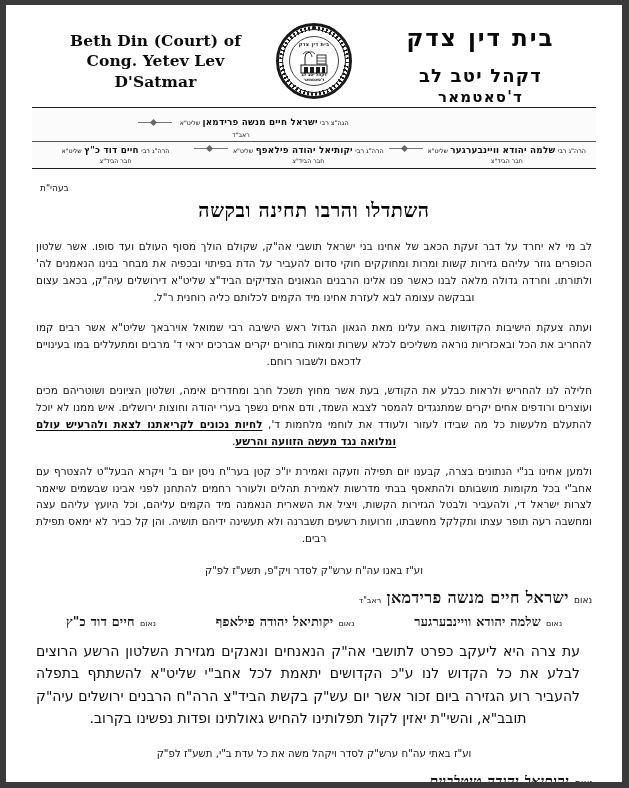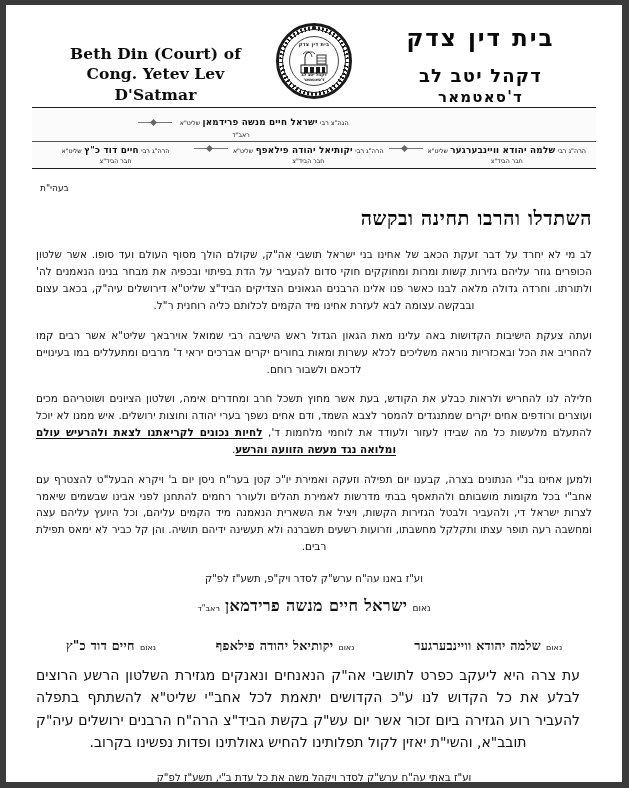--- a/index.html
+++ b/index.html
@@ -57,21 +57,20 @@
     left: 16px;
     top: 10px;
     width: 215px;
     text-align: center;
     font-family: "DejaVu Serif", "Liberation Serif", serif;
     font-weight: bold;
     font-size: 15.5px;
     line-height: 1.32;
     color: #0d0d0d;
     letter-spacing: 0.1px;
-    margin-top: 13px;
   }
   .lh-seal {
     position: absolute;
     left: 244px;
     top: 2px;
     width: 76px;
     height: 76px;
   }
   .seal-ring {
     position: absolute;
@@ -252,26 +251,26 @@
     font-family: "DejaVu Sans", "Liberation Sans", sans-serif;
   }
   .besiyata {
     text-align: left;
     font-size: 9px;
     color: #111;
     margin: 14px 2px 0 4px;
     direction: rtl;
   }
   .doc-title {
-    text-align: right;
+    text-align: center;
     font-size: 19.5px;
     font-weight: bold;
     letter-spacing: 0.6px;
     color: #000;
-    margin: 14px 0 16px 0;
+    margin: 6px 0 16px 0;
     font-family: "DejaVu Serif", "Liberation Serif", serif;
   }
   p.para {
     text-align: justify;
     text-align-last: center;
     font-size: 10.4px;
     line-height: 1.62;
     margin: 0 0 13px 0;
     color: #0f0f0f;
     letter-spacing: 0.05px;
@@ -281,22 +280,22 @@
     text-decoration: underline;
     text-underline-offset: 2px;
   }
   .signoff {
     text-align: center;
     font-size: 10.2px;
     margin: 18px 0 12px 0;
     color: #0f0f0f;
   }
   .sig-main {
-    text-align: center;
-    margin: 4px 0 20px 0;
+    text-align: right;
+    margin: 4px 0 4px 0;
     direction: rtl;
     white-space: nowrap;
   }
   .sig-lead {
     font-size: 9px;
   }
   .sig-name-big {
     font-size: 16px;
     font-weight: bold;
     font-family: "DejaVu Serif", "Liberation Serif", serif;

